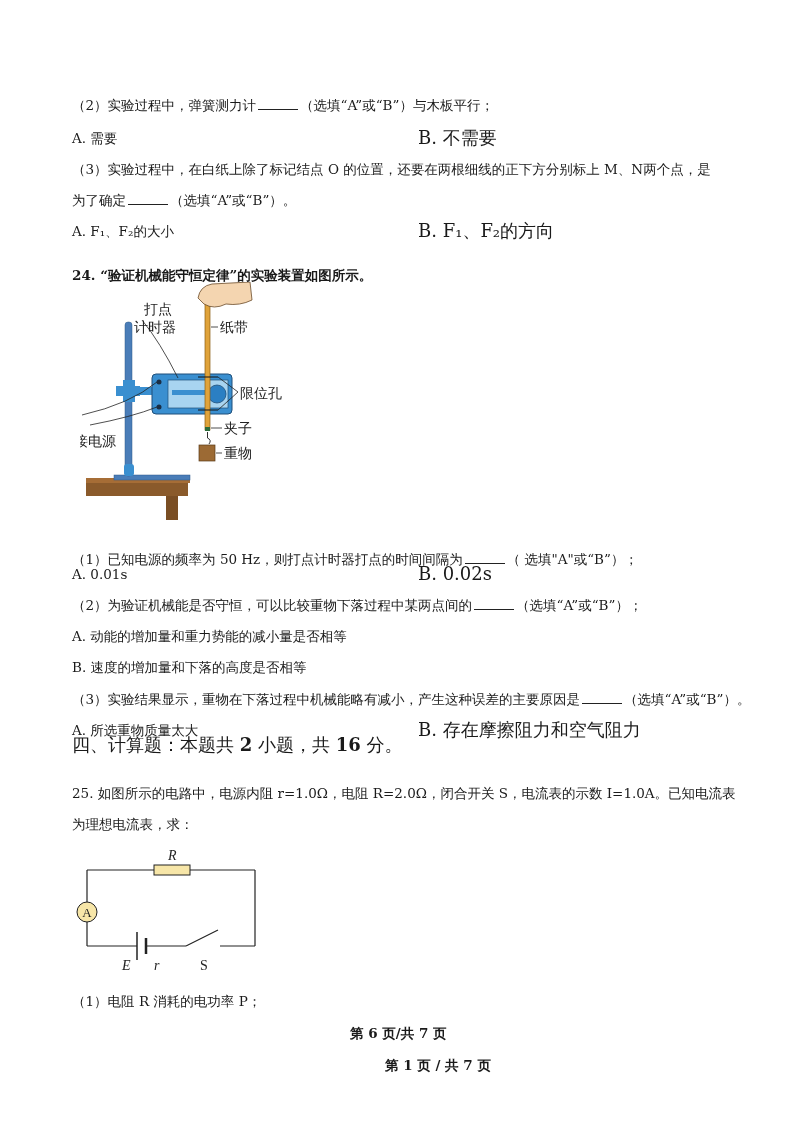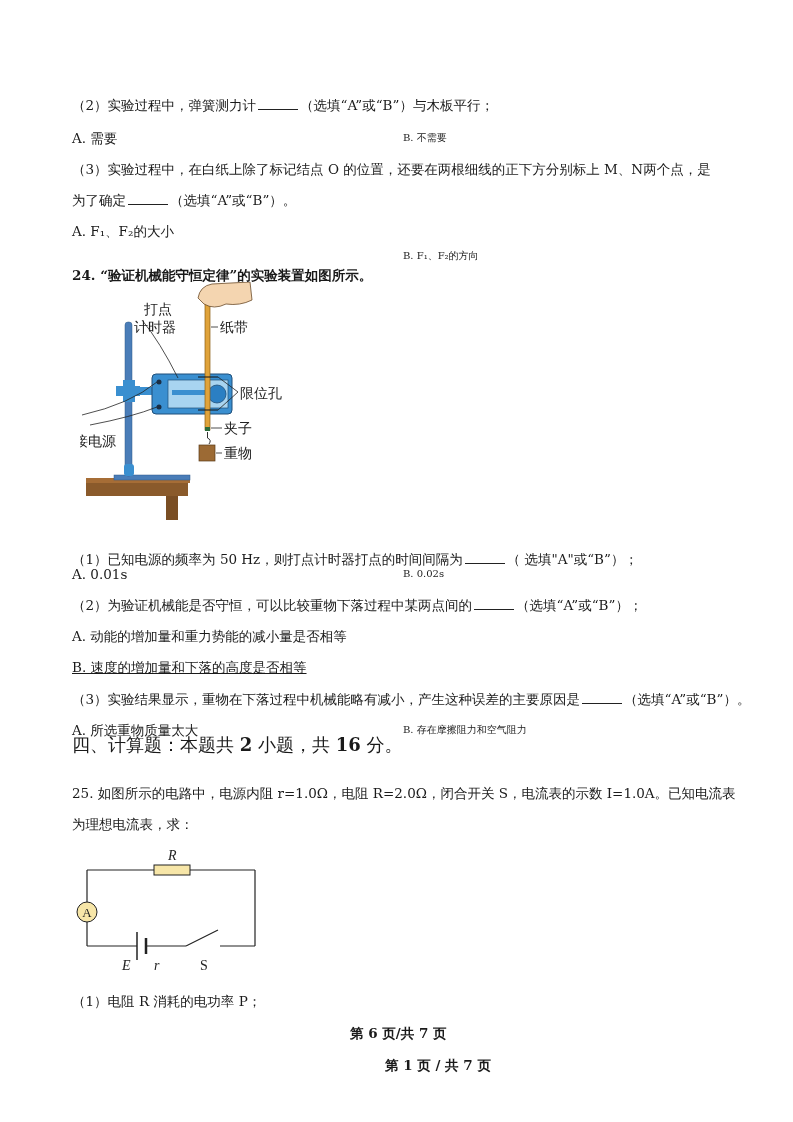--- a/index.html
+++ b/index.html
@@ -1,40 +1,40 @@
 <!DOCTYPE html>
 <html><head>
 <meta charset="utf-8">
 <style>
   html, body { margin:0; padding:0; background:#ffffff; }
   body { width:793px; height:1122px; position:relative; overflow:hidden;
          font-family: "DejaVu Serif", "Liberation Serif", serif; color:#1a1a1a; }
   .line { position:absolute; left:72px; font-size:13.5px; line-height:18px; white-space:nowrap; }
   .line .b { font-weight:bold; }
   .blank { display:inline-block; width:40px; border-bottom:1px solid #222; margin:0 2px; height:12px; vertical-align:baseline; }
-  .opt-b { position:absolute; left:403px; font-size:10px; line-height:18px; white-space:nowrap; }
+  .opt-b { position:absolute; left:418px; font-size:18px; line-height:18px; white-space:nowrap; }
   .footer { position:absolute; font-size:13.5px; white-space:nowrap;font-weight:bold; }
   .figure { position:absolute; }
   .fig-label { font-family:"DejaVu Sans", sans-serif; font-size:14px; fill:#222; }
 </style>
 </head>
 <body>
 
 <div class="line" style="top:96px;">
   <span>（2）实验过程中，弹簧测力计</span><span class="blank"></span><span>（选填“A”或“B”）与木板平行；</span>
 </div>
 <div class="line" style="top:129px;">A. 需要</div>
 <div class="opt-b" style="top:129px;">B. 不需要</div>
 
 <div class="line" style="top:160px;">（3）实验过程中，在白纸上除了标记结点 O 的位置，还要在两根细线的正下方分别标上 M、N两个点，是</div>
 <div class="line" style="top:191px;">
   <span>为了确定</span><span class="blank"></span><span>（选填“A”或“B”）。</span>
 </div>
 <div class="line" style="top:222px;">A. F₁、F₂的大小</div>
-<div class="opt-b" style="top:222px;margin-top:25px;">B. F₁、F₂的方向</div>
+<div class="opt-b" style="top:222px;">B. F₁、F₂的方向</div>
 
 <div class="line" style="top:266px;font-weight:bold;">24. “验证机械能守恒定律”的实验装置如图所示。</div>
 
 <svg class="figure" style="left:80px;top:282px;" width="220" height="238" viewBox="0 0 220 238">
 
   <rect x="6" y="200" width="102" height="14" fill="#8a5a2b"></rect>
   <rect x="6" y="196" width="104" height="5" fill="#a66d36"></rect>
   <rect x="86" y="214" width="12" height="24" fill="#7a4e24"></rect>
 
   <rect x="34" y="193" width="76" height="5" fill="#4a7db8" stroke="#2d5a8a" stroke-width="0.5"></rect>
@@ -83,21 +83,21 @@
 <div class="line" style="top:533px;margin-top:17px;">
   <span>（1）已知电源的频率为 50 Hz，则打点计时器打点的时间间隔为</span><span class="blank"></span><span>（ 选填"A"或“B”）；</span>
 </div>
 <div class="line" style="top:565px;">A. 0.01s</div>
 <div class="opt-b" style="top:565px;">B. 0.02s</div>
 
 <div class="line" style="top:596px;">
   <span>（2）为验证机械能是否守恒，可以比较重物下落过程中某两点间的</span><span class="blank"></span><span>（选填“A”或“B”）；</span>
 </div>
 <div class="line" style="top:627px;">A. 动能的增加量和重力势能的减小量是否相等</div>
-<div class="line" style="top:658px;text-decoration:underline;">B. 速度的增加量和下落的高度是否相等</div>
+<div class="line" style="top:658px;">B. 速度的增加量和下落的高度是否相等</div>
 
 <div class="line" style="top:690px;">
   <span>（3）实验结果显示，重物在下落过程中机械能略有减小，产生这种误差的主要原因是</span><span class="blank"></span><span>（选填“A”或“B”）。</span>
 </div>
 <div class="line" style="top:721px;">A. 所选重物质量太大</div>
 <div class="opt-b" style="top:721px;">B. 存在摩擦阻力和空气阻力</div>
 
 <div class="line" style="top:736px;font-size:18px;">
   <span>四、计算题：本题共 </span><span class="b">2</span><span> 小题，共 </span><span class="b">16</span><span> 分。</span>
 </div>

